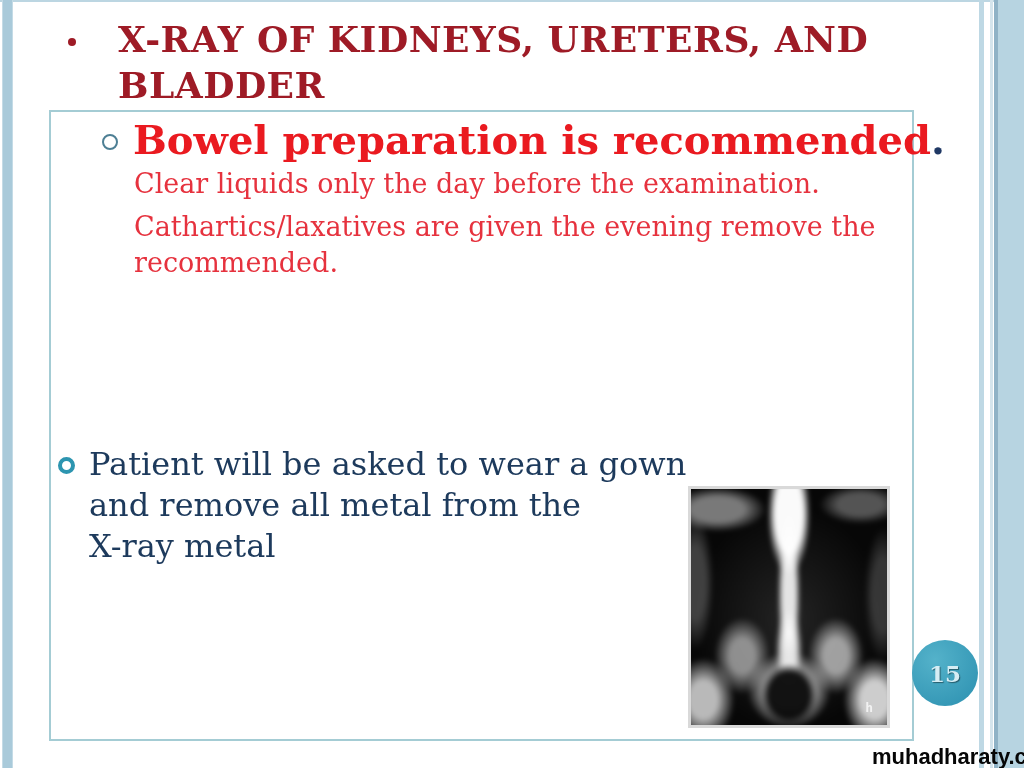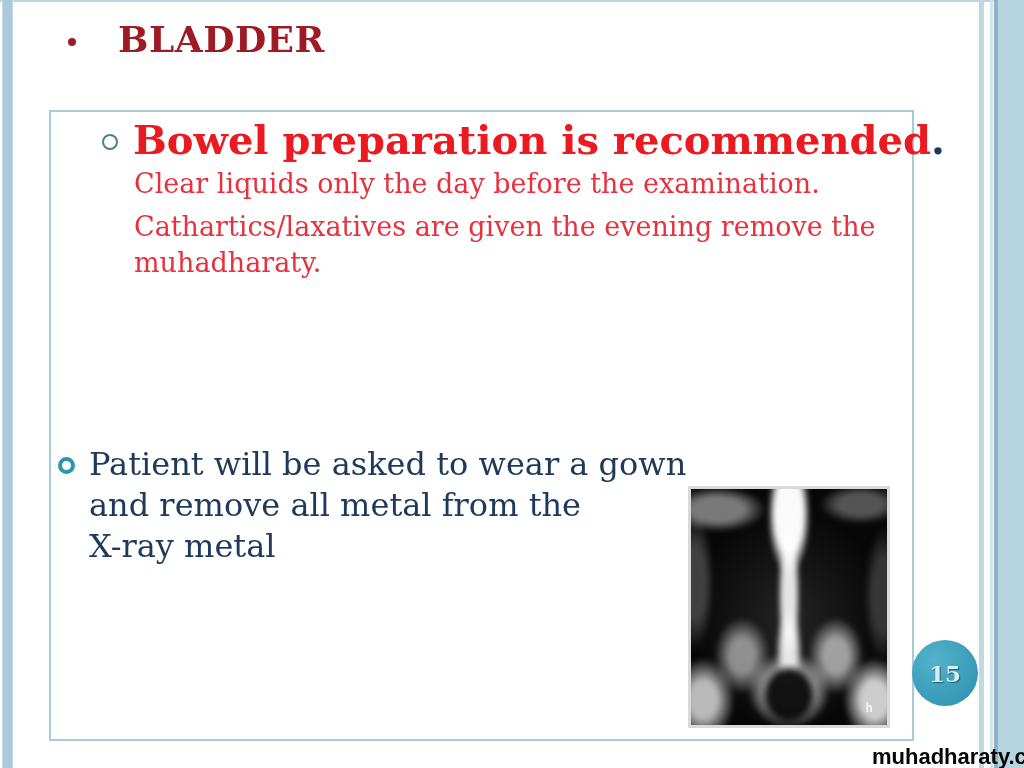--- a/index.html
+++ b/index.html
@@ -96,37 +96,38 @@
 
   <div class="top-line"></div>
   <div class="left-stripe"></div>
   <div class="rs1"></div>
   <div class="rs2"></div>
   <div class="rs3"></div>
   <div class="rs4"></div>
 
   <div class="title-bullet"></div>
   <div class="slide-title">
+    <div>X-RAY OF KIDNEYS, URETERS, AND</div>
     <div>BLADDER</div>
   </div>
 
   <div class="panel"></div>
 
   <div class="heading-row">
     <span class="o-bullet"></span>
     <div class="panel-heading"><span>Bowel preparation is recommended</span><span class="dot">.</span></div>
   </div>
 
   <div class="prep-notes">
     <div class="prep-note">
       <div class="note-line">Clear liquids only the day before the examination.</div>
     </div>
     <div class="prep-note">
       <div class="note-line">Cathartics/laxatives are given the evening remove the</div>
-      <div class="note-line">muhadharaty.</div>
+      <div class="note-line">recommended.</div>
     </div>
   </div>
 
   <div class="bullet-list">
     <div class="b-row">
       <span class="ring-bullet"></span>
       <div class="b-lines">
         <div class="bp-line">Patient will be asked to wear a gown</div>
         <div class="bp-line">and remove all metal from the</div>
         <div class="bp-line">X-ray metal</div>

